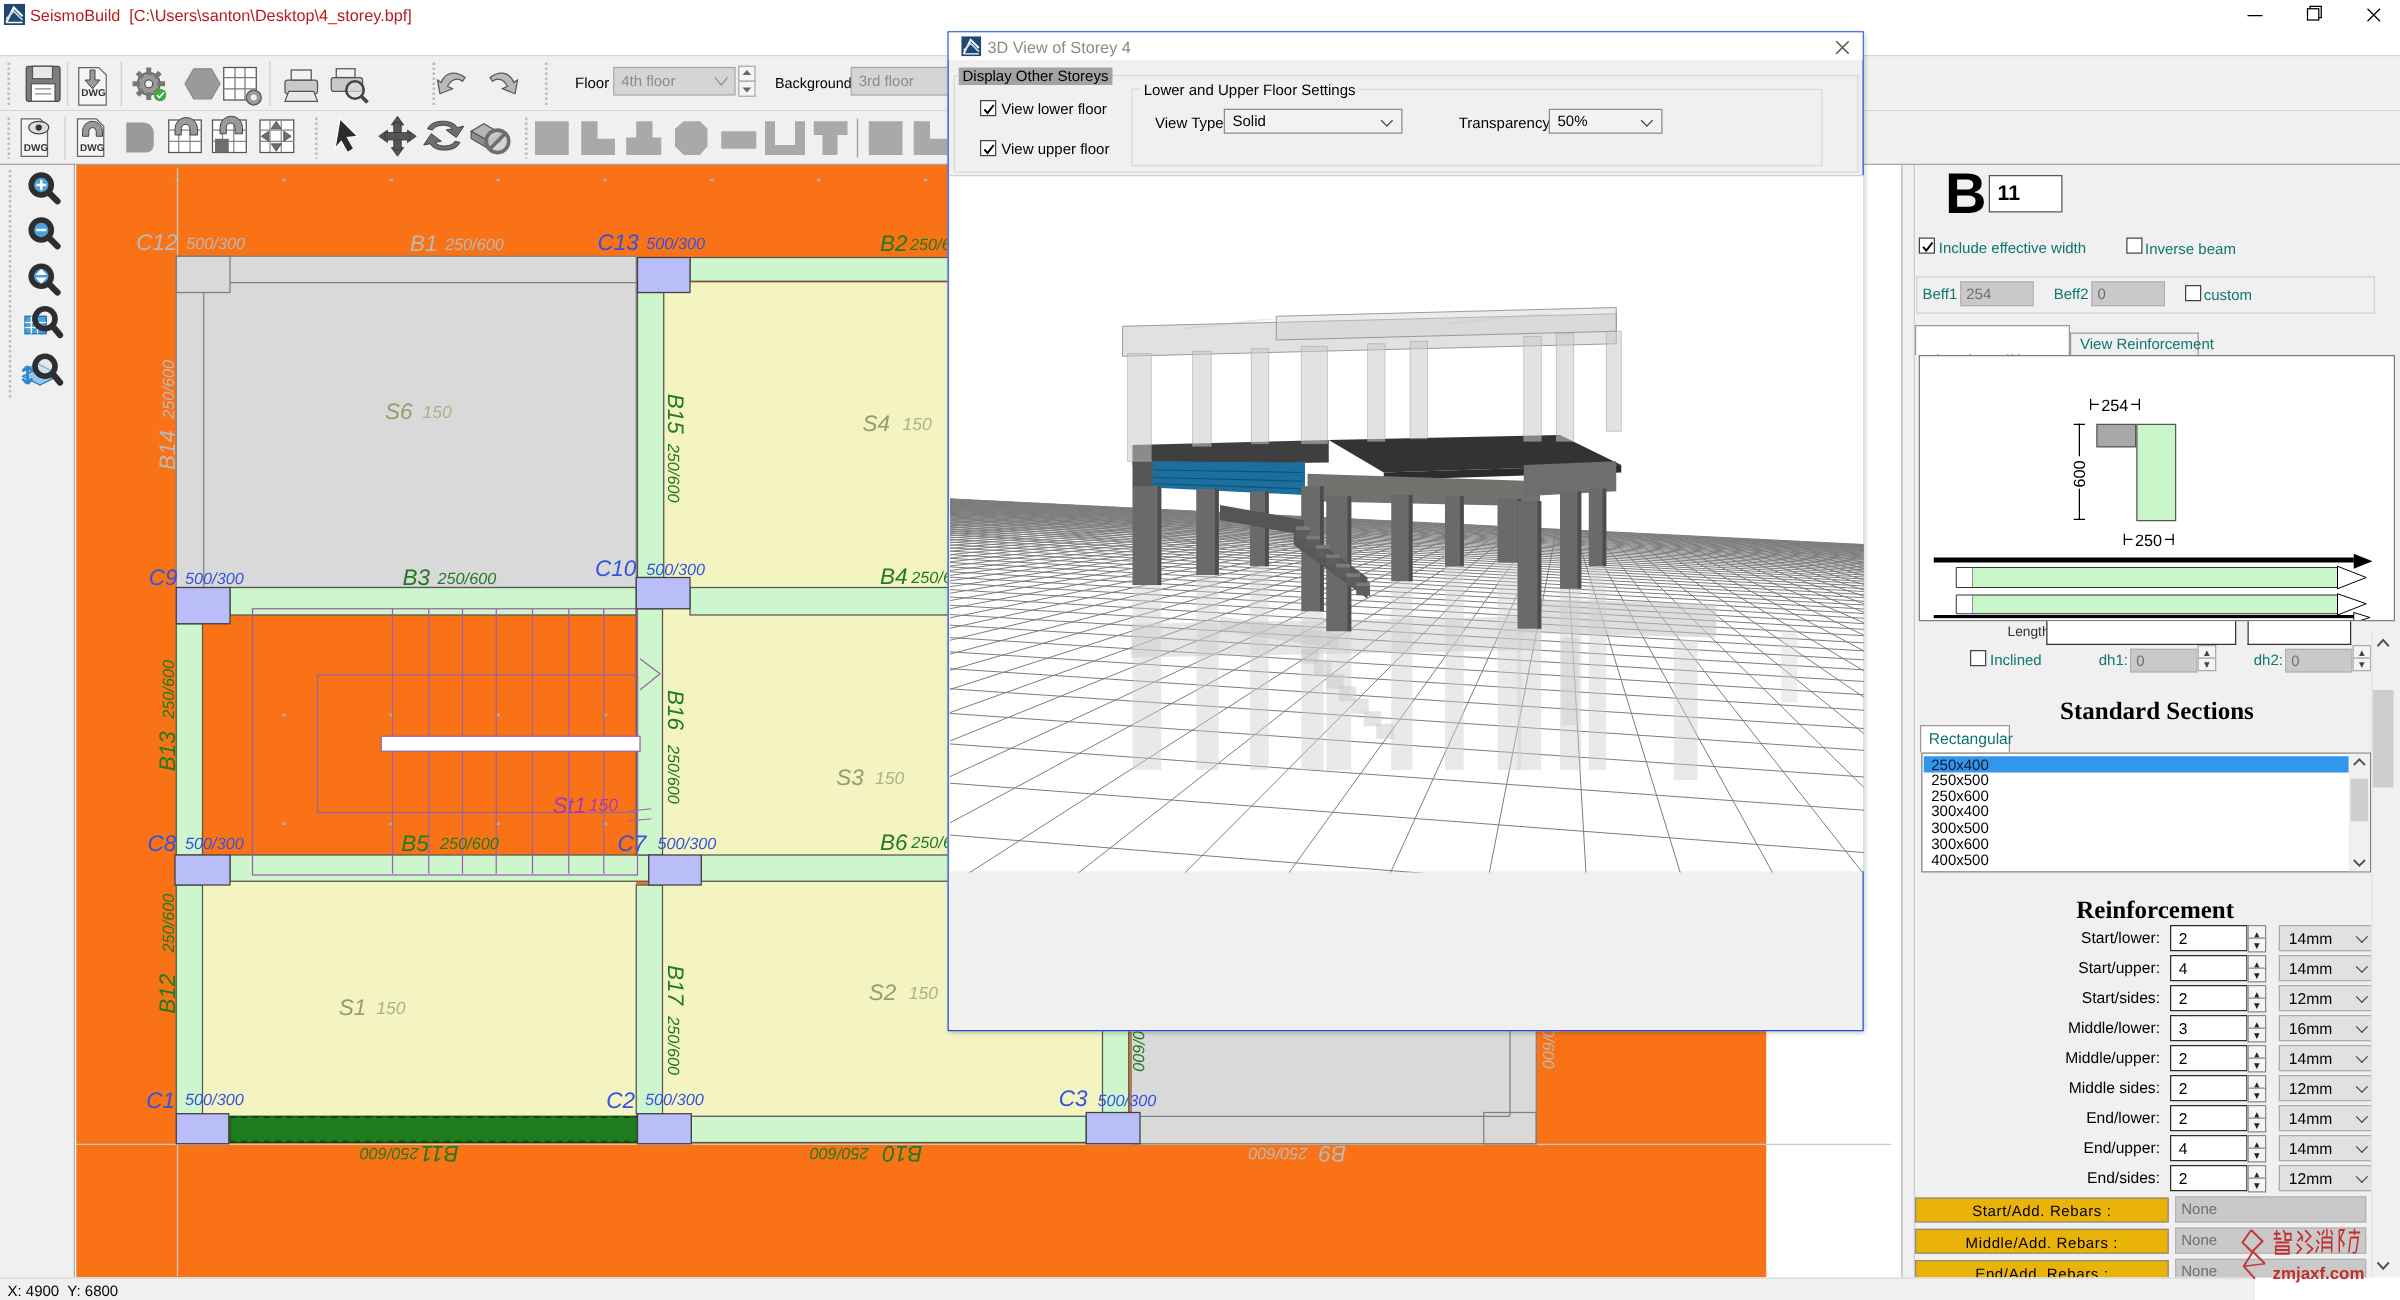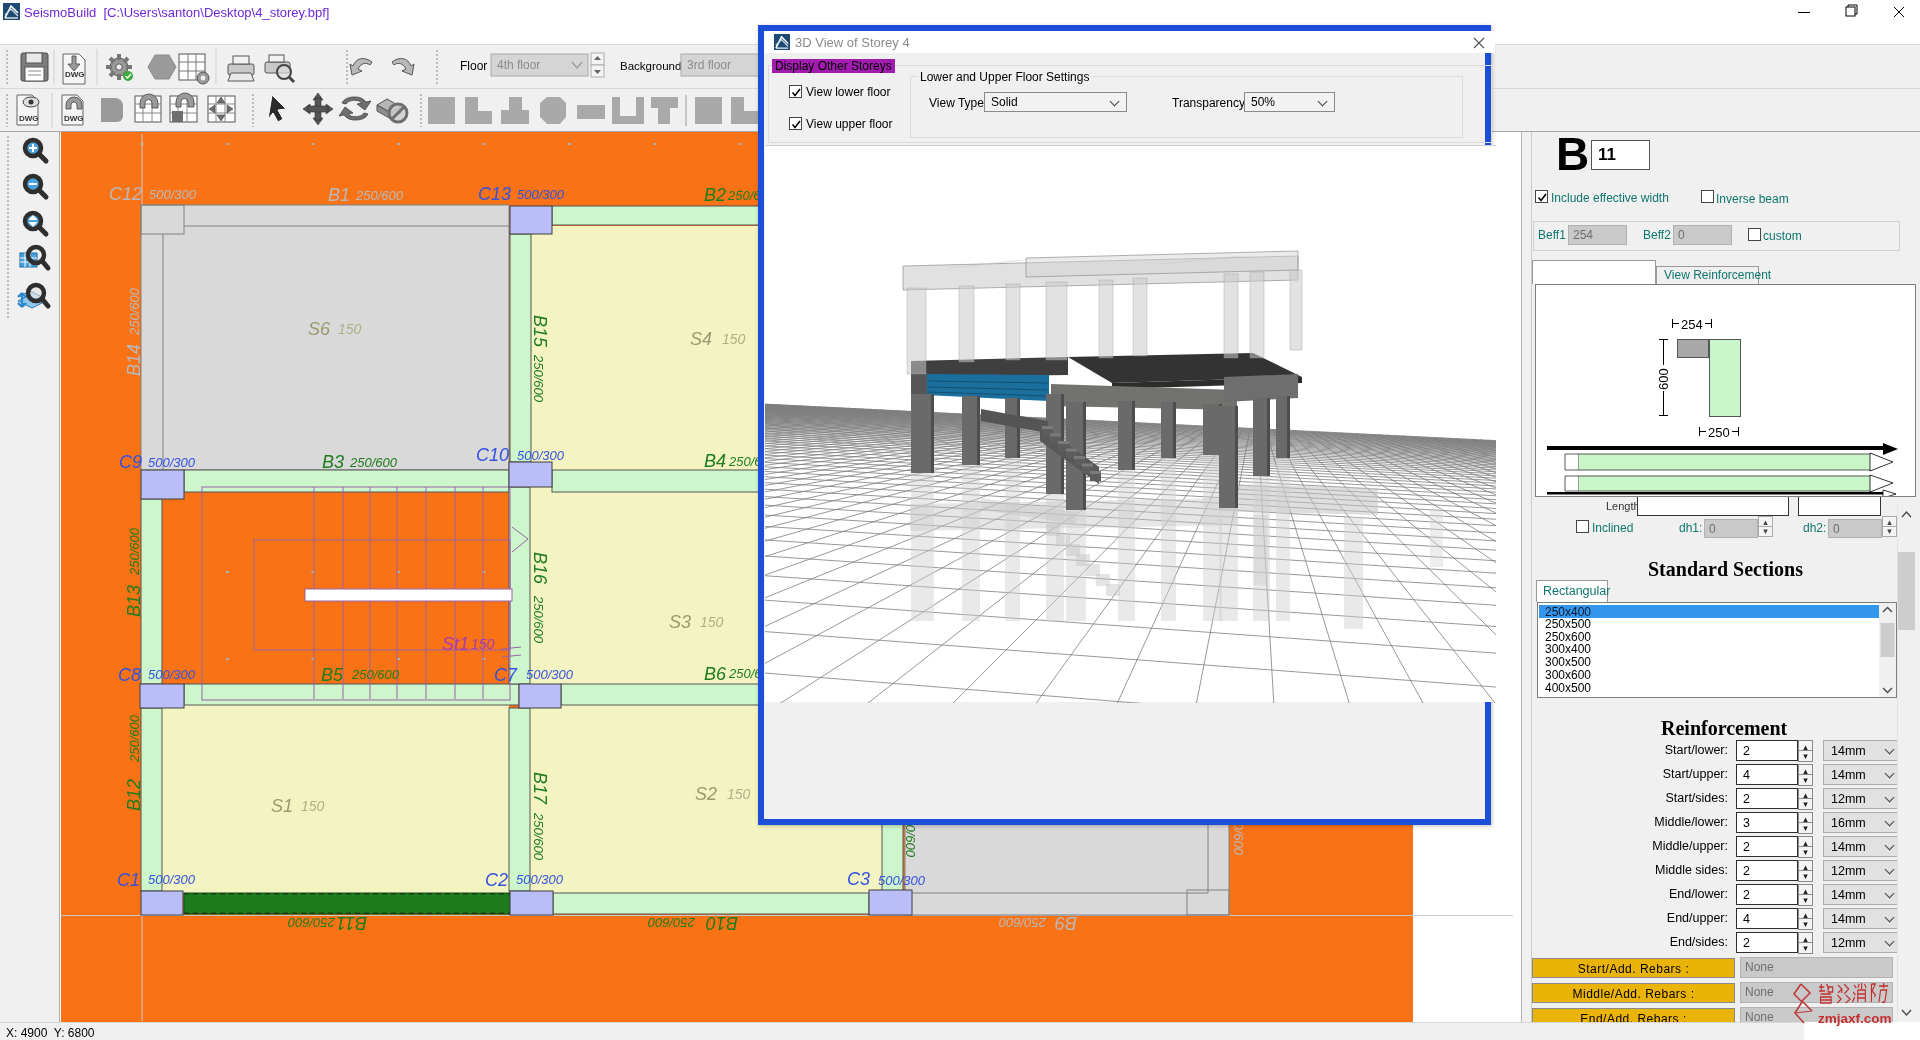--- a/index.html
+++ b/index.html
@@ -2,42 +2,42 @@
 <html><head>
 <meta charset="utf-8">
 <style>
 * { margin:0; padding:0; box-sizing:border-box; }
 html,body { width:1920px; height:1040px; overflow:hidden; background:#fff;
   font-family:"Liberation Sans", sans-serif; }
 .abs { position:absolute; }
 #app { position:relative; width:1920px; height:1040px; background:#fff; }
 
 #titlebar { left:0; top:0; width:1920px; height:24px; background:#fff; }
-#titletext { left:24px; top:5px; font-size:13px; color:#6d28d9; }
+#titletext { left:24px; top:5px; font-size:13px; color:#b91c1c; }
 
 #menubar { left:0; top:24px; width:1920px; height:20px; background:#fff; font-size:12px; color:#000; }
 .mi { position:absolute; top:3px; }
 
 #tb1 { left:0; top:44px; width:1920px; height:45px; background:#f0f0f0; border-top:1px solid #d7d7d7; border-bottom:1px solid #d7d7d7; }
 #tb2 { left:0; top:89px; width:1920px; height:43px; background:#f0f0f0; border-bottom:1px solid #a8a8a8; }
 #leftbar { left:0; top:132px; width:60px; height:890px; background:#f0f0f0; border-right:1px solid #adadad; }
 #statusbar { left:0; top:1022px; width:1804px; height:18px; background:#f0f0f0; border-top:1px solid #d7d7d7; font-size:12px; }
 #statusbar span { position:absolute; left:6px; top:3px; }
 
 #canvas { left:61px; top:132px; width:1352px; height:890px; background:#f97316;font-style:italic; }
 
 #rpanel { left:1521px; top:132px; width:399px; height:890px; background:#f0f0f0; border-left:1px solid #b5b5b5; font-size:12px; }
 .cb { position:absolute; width:13px; height:13px; background:#fff; border:1px solid #454545; }
 .cb svg { position:absolute; left:0; top:0; }
 .ginput { position:absolute; background:#c9c9c9; border:1px solid #b2b2b2; color:#6e6e6e; font-size:12px; padding:2px 0 0 4px; }
 .combo { position:absolute; background:#f2f2f2; border:1px solid #8a8a8a; color:#000; font-size:12px; padding:2px 0 0 6px; }
 
 .glabel { position:absolute; color:#0f766e; }
 
-#dlg { left:758px; top:25px; width:733px; height:800px; background:#f0f0f0; border:6px solid #1d4ed8; box-shadow:1px 1px 4px rgba(0,0,0,0.25); }
+#dlg { left:758px; top:25px; width:733px; height:800px; background:#f0f0f0; border:1px solid #1d4ed8; box-shadow:1px 1px 4px rgba(0,0,0,0.25); }
 #dlgtitle { left:0; top:0; width:731px; height:22px; background:#fff; }
 .gbox { position:absolute; border:1px solid #dadada; }
 .spin { position:absolute; width:13px; height:19px; }
 .spin:before { content:"\25B4"; position:absolute; top:-3px; left:0; width:13px; height:9px; background:#f4f4f4; border:1px solid #ababab; font-size:9px; text-align:center; line-height:11px; color:#444; }
 .spin:after { content:"\25BE"; position:absolute; top:7px; left:0; width:13px; height:9px; background:#f4f4f4; border:1px solid #ababab; font-size:9px; text-align:center; line-height:9px; color:#444; }
 .btn { width:203px; height:20px; background:#eab308; border:1px solid #8a8a8a; font-size:12px; text-align:center; padding-top:3px; letter-spacing:0.5px; }
 .rrow { position:absolute; }
 .rlabel { position:absolute; width:196px; text-align:right; top:3px; font-size:12.5px; }
 .rinput { position:absolute; left:204px; top:0; width:62px; height:21px; background:#fff; border:1px solid #2e2e2e; font-size:12.5px; padding:3px 0 0 6px; }
 .rspin { position:absolute; left:266px; top:0; width:13px; height:21px; }
@@ -632,21 +632,21 @@
         <rect width="17" height="17" fill="#1d4a73"></rect>
         <path d="M2 15 L8 3 L15 10" stroke="#fff" stroke-width="1.6" fill="none"></path>
         <path d="M2 12 L8 6 L15 13" stroke="#cdd8e2" stroke-width="1.4" fill="none"></path>
         <path d="M2 15 h13" stroke="#fff" stroke-width="1.2" fill="none"></path>
       </svg>
       <span class="abs" style="left:31px;top:4px;font-size:13px;color:#8a8a8a">3D View of Storey 4</span>
       <svg class="abs" style="left:708px;top:5px" width="14" height="14" viewBox="0 0 14 14">
         <path d="M2 2 l10 10 M12 2 l-10 10" stroke="#555" stroke-width="1.2"></path>
       </svg>
     </div>
-    <span class="abs" style="left:8px;top:28px;font-size:12px;background:#a21caf;padding:0 3px;z-index:3">Display Other Storeys</span>
+    <span class="abs" style="left:8px;top:28px;font-size:12px;background:#a3a3a3;padding:0 3px;z-index:3">Display Other Storeys</span>
     <div class="gbox" style="left:4px;top:34px;width:724px;height:78px"></div>
     <div class="cb" style="left:25px;top:54px">
         <svg width="13" height="13" viewBox="0 0 13 13">
           <path d="M2.5 6.5 l2.5 3 5-6.5" stroke="#000" stroke-width="1.6" fill="none"></path>
         </svg>
       </div>
     <span class="abs" style="left:42px;top:54px;font-size:12px">View lower floor</span>
     <div class="cb" style="left:25px;top:86px">
         <svg width="13" height="13" viewBox="0 0 13 13">
           <path d="M2.5 6.5 l2.5 3 5-6.5" stroke="#000" stroke-width="1.6" fill="none"></path>

